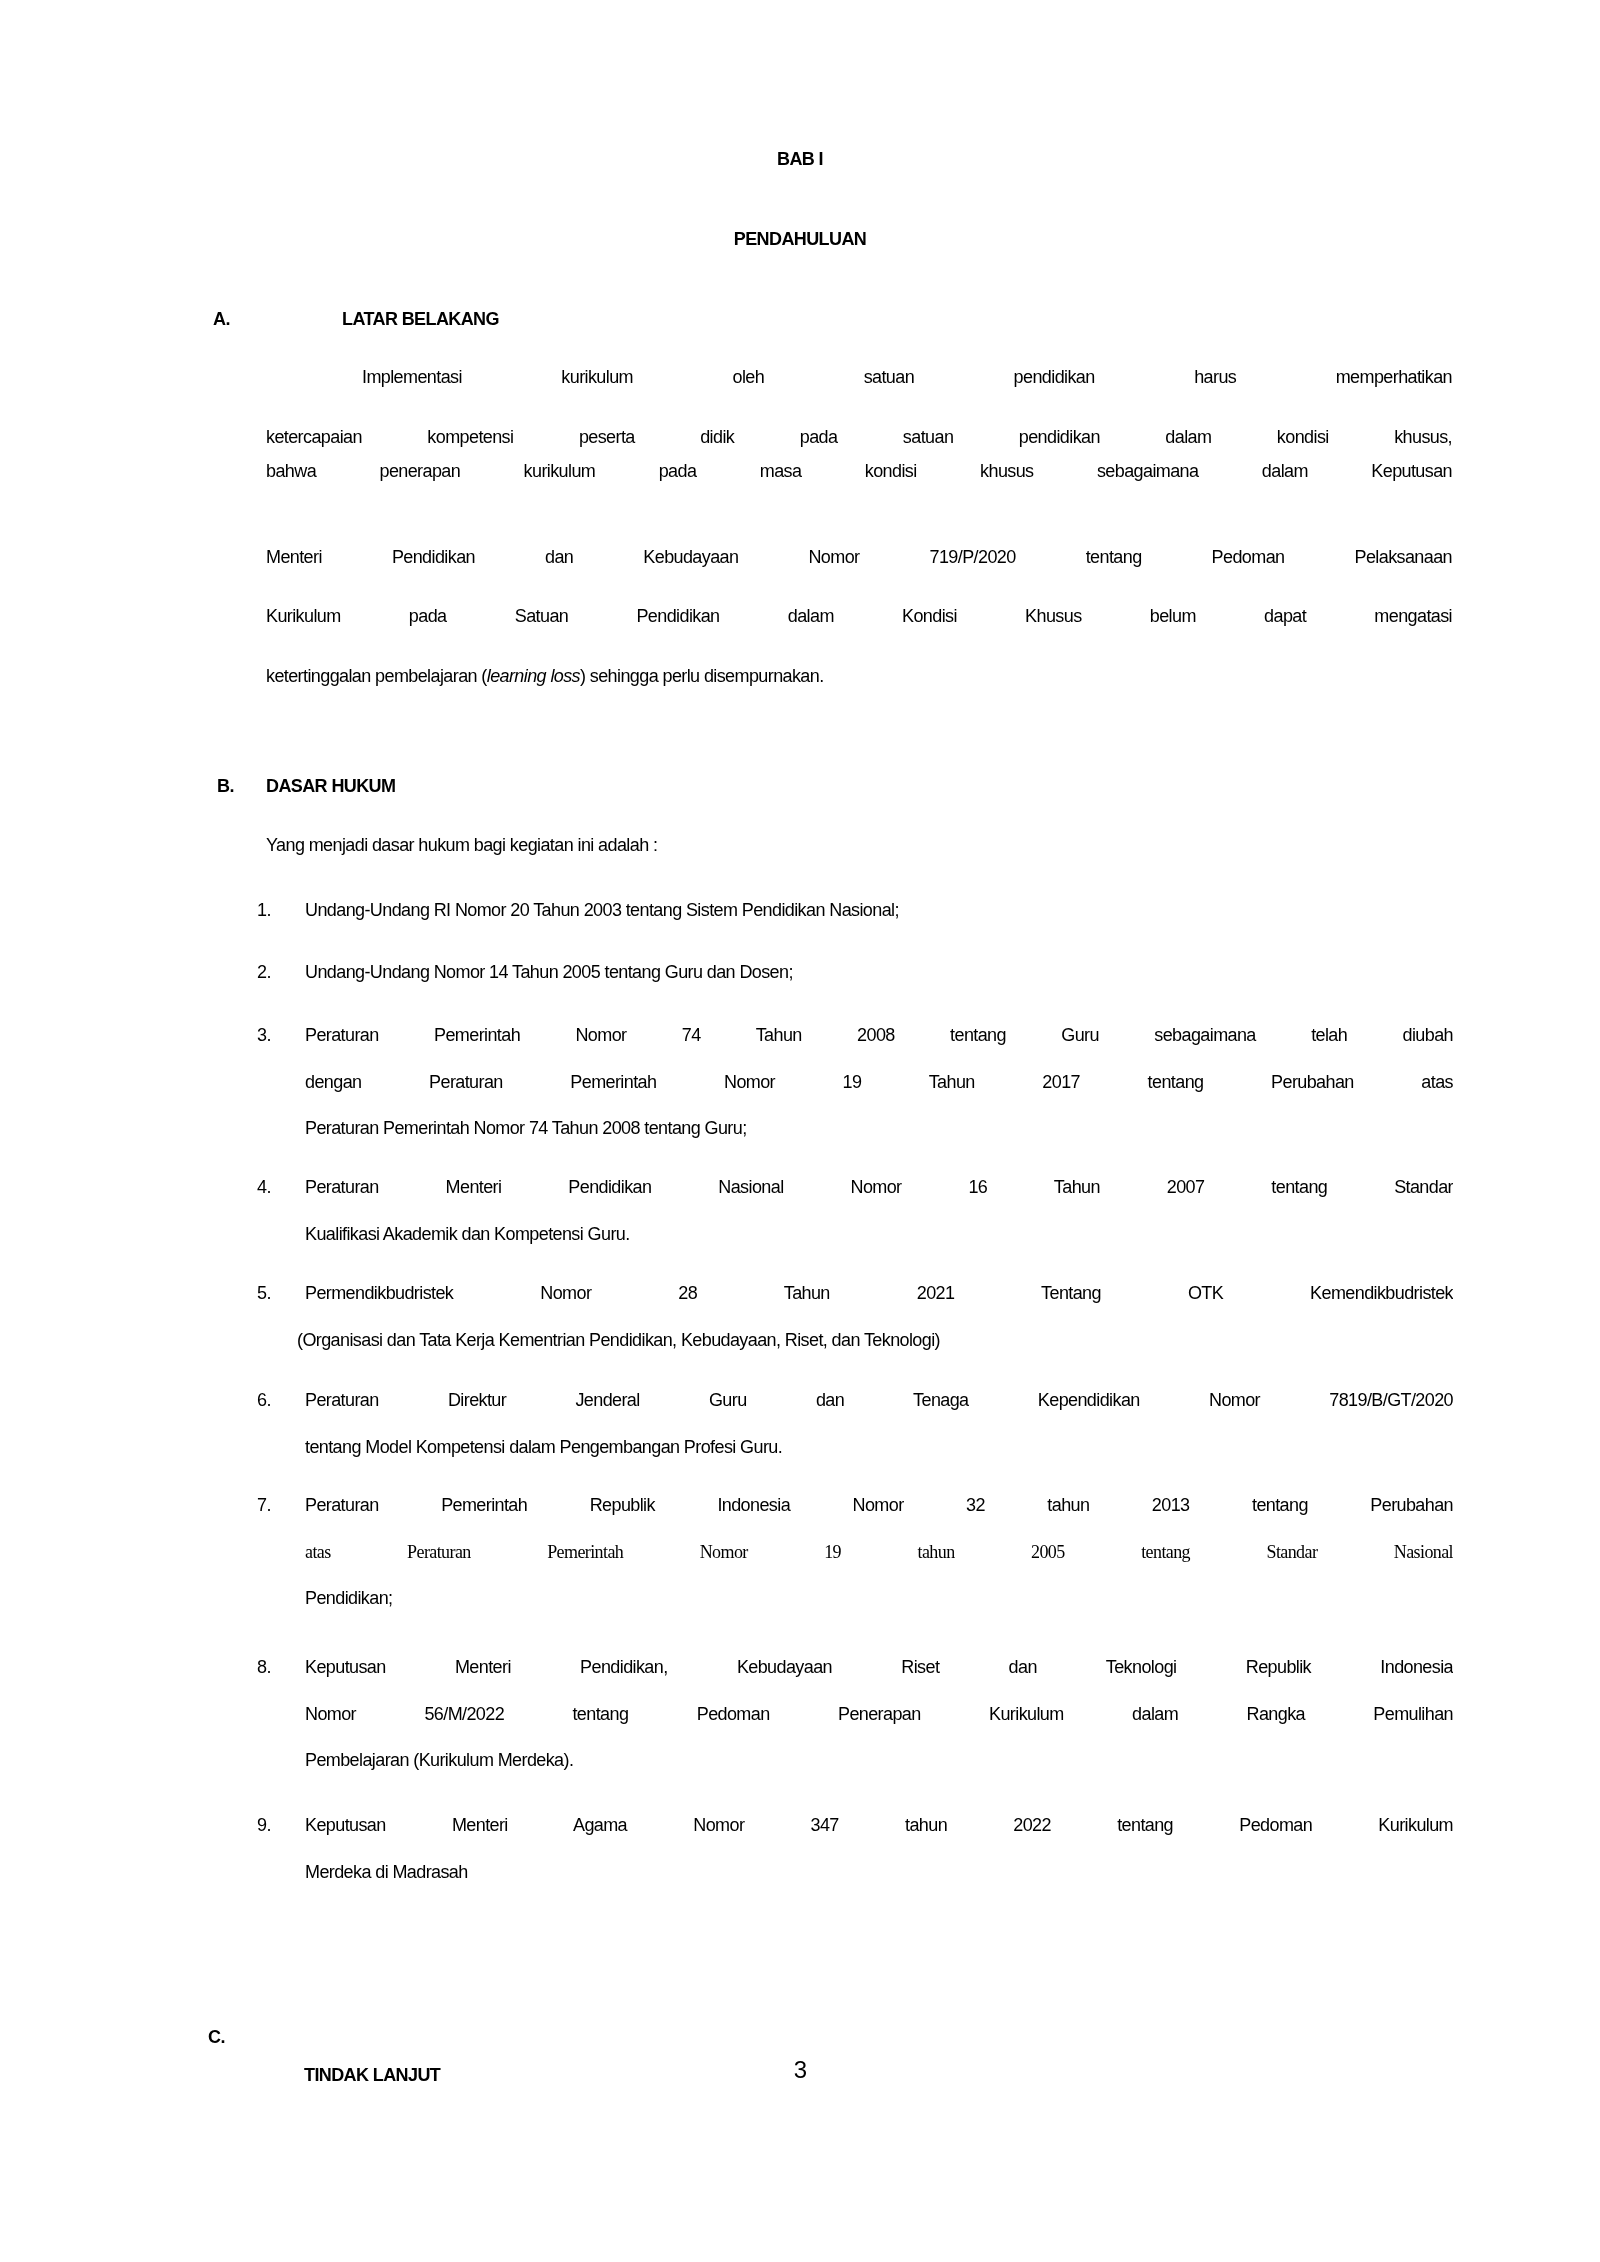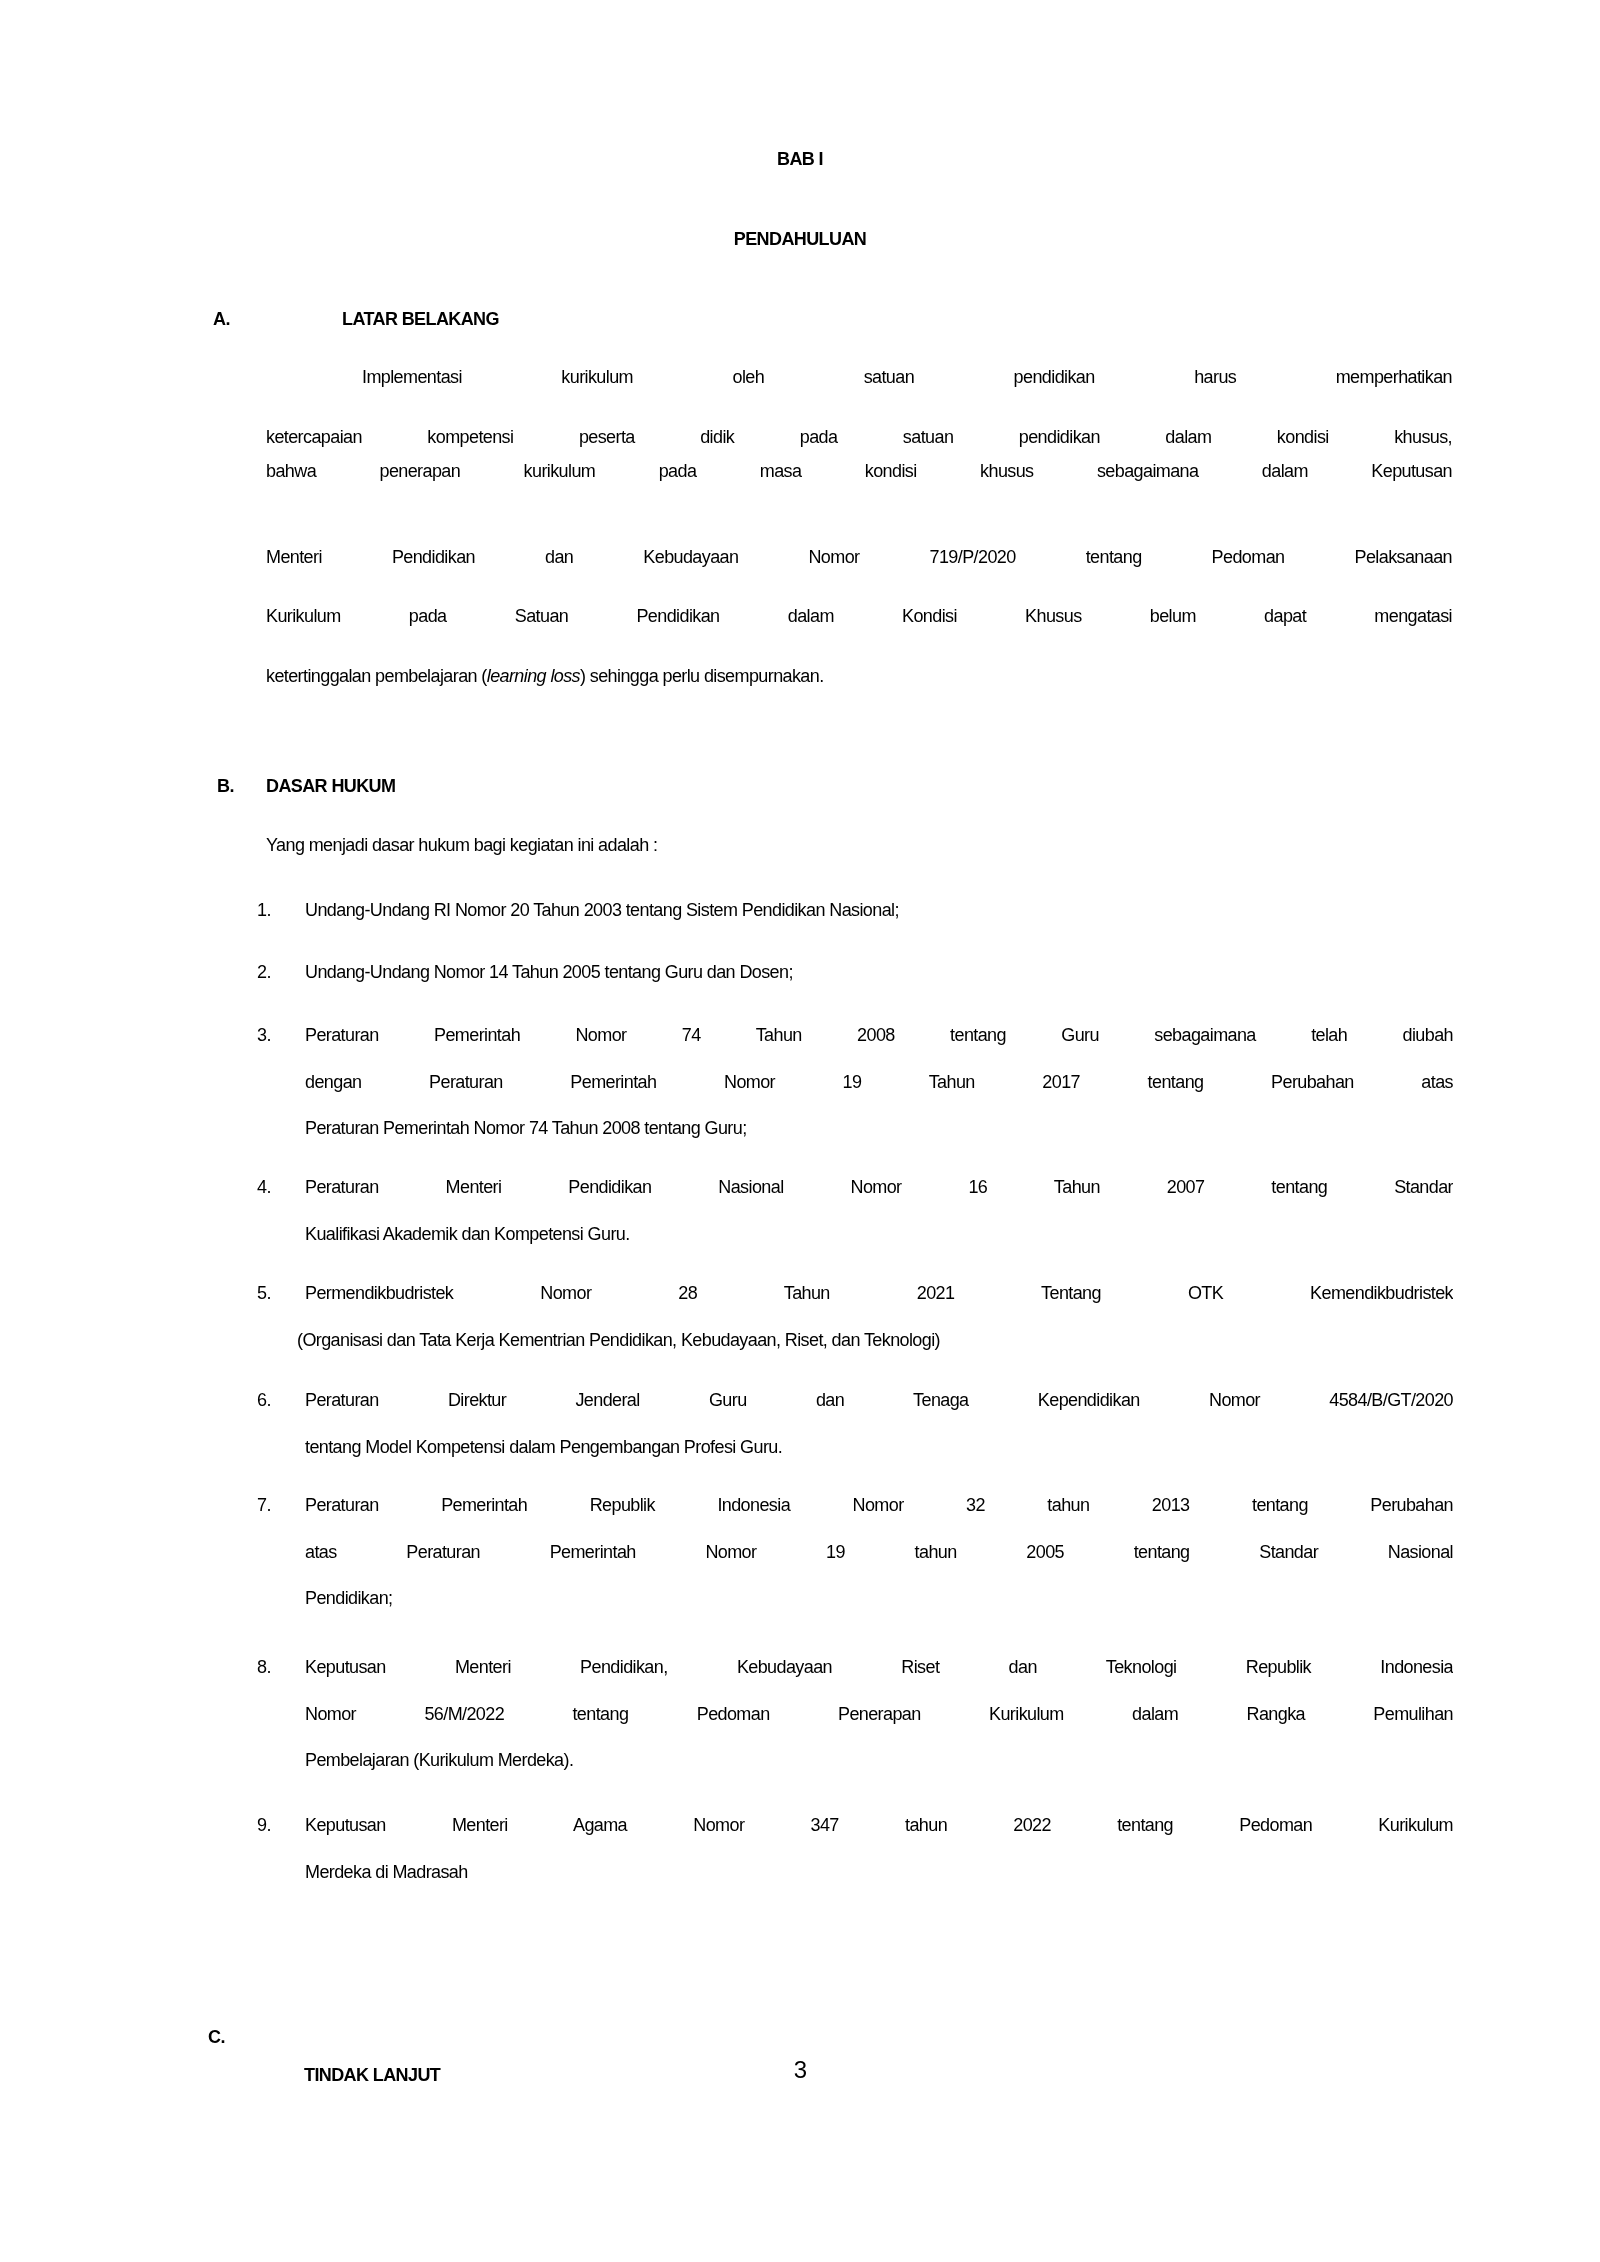--- a/index.html
+++ b/index.html
@@ -39,25 +39,25 @@
     <div class="line just" style="top: 1020px; left: 305px; width: 1148px;">Peraturan Pemerintah Nomor 74 Tahun 2008 tentang Guru sebagaimana  telah diubah</div>
     <div class="line just" style="top: 1066.5px; left: 305px; width: 1148px;">dengan Peraturan Pemerintah Nomor 19 Tahun 2017 tentang Perubahan atas</div>
     <div class="line" style="top: 1113px; left: 305px;">Peraturan Pemerintah Nomor 74 Tahun 2008 tentang Guru;</div>
     <div class="line" style="top: 1172px; left: 257px;">4.</div>
     <div class="line just" style="top: 1172px; left: 305px; width: 1148px;">Peraturan Menteri Pendidikan Nasional Nomor 16 Tahun 2007 tentang Standar</div>
     <div class="line" style="top: 1218.5px; left: 305px;">Kualifikasi Akademik dan Kompetensi Guru.</div>
     <div class="line" style="top: 1278px; left: 257px;">5.</div>
     <div class="line just" style="top: 1278px; left: 305px; width: 1148px;">Permendikbudristek Nomor 28 Tahun 2021 Tentang OTK Kemendikbudristek</div>
     <div class="line" style="top: 1324.5px; left: 297px;">(Organisasi dan Tata Kerja Kementrian Pendidikan, Kebudayaan, Riset, dan Teknologi)</div>
     <div class="line" style="top: 1385px; left: 257px;">6.</div>
-    <div class="line just" style="top: 1385px; left: 305px; width: 1148px;">Peraturan Direktur Jenderal Guru dan Tenaga Kependidikan Nomor 4584/B/GT/2020</div>
+    <div class="line just" style="top: 1385px; left: 305px; width: 1148px;">Peraturan Direktur Jenderal Guru dan Tenaga Kependidikan Nomor 7819/B/GT/2020</div>
     <div class="line" style="top: 1431.5px; left: 305px;">tentang Model Kompetensi dalam Pengembangan Profesi Guru.</div>
     <div class="line" style="top: 1490px; left: 257px;">7.</div>
     <div class="line just" style="top: 1490px; left: 305px; width: 1148px;">Peraturan Pemerintah Republik Indonesia Nomor 32 tahun 2013 tentang Perubahan</div>
-    <div class="line just" style="top: 1536.5px; left: 305px; width: 1148px;">atas Peraturan Pemerintah Nomor 19 tahun 2005 tentang Standar Nasional</div>
+    <div class="line just" style="top: 1536.5px; left: 305px; width: 1148px; font-family: Liberation Serif, serif;">atas Peraturan Pemerintah Nomor 19 tahun 2005 tentang Standar Nasional</div>
     <div class="line" style="top: 1583px; left: 305px;">Pendidikan;</div>
     <div class="line" style="top: 1652px; left: 257px;">8.</div>
     <div class="line just" style="top: 1652px; left: 305px; width: 1148px;">Keputusan Menteri Pendidikan, Kebudayaan Riset dan Teknologi Republik Indonesia</div>
     <div class="line just" style="top: 1698.5px; left: 305px; width: 1148px;">Nomor 56/M/2022 tentang Pedoman Penerapan Kurikulum dalam Rangka Pemulihan</div>
     <div class="line" style="top: 1745px; left: 305px;">Pembelajaran (Kurikulum Merdeka).</div>
     <div class="line" style="top: 1810px; left: 257px;">9.</div>
     <div class="line just" style="top: 1810px; left: 305px; width: 1148px;">Keputusan Menteri Agama Nomor 347 tahun 2022 tentang Pedoman Kurikulum</div>
     <div class="line" style="top: 1856.5px; left: 305px;">Merdeka di Madrasah</div>
   </div>
 

